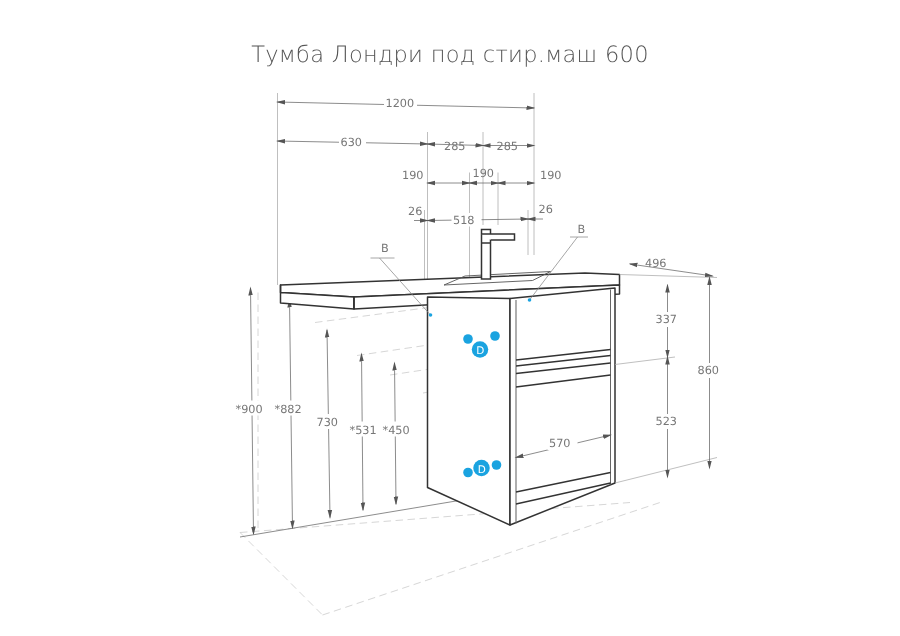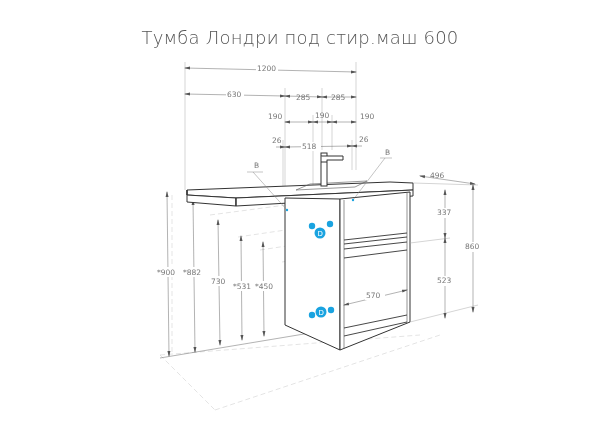--- a/index.html
+++ b/index.html
@@ -1,17 +1,17 @@
 <!DOCTYPE html>
 <html><head>
 <meta charset="utf-8">
 <style>
   html, body { margin:0; padding:0; background:#ffffff; }
   body { width:600px; height:424px; position:relative; overflow:hidden; font-family:"DejaVu Sans", sans-serif; }
-  .title { position:absolute; left:0; top:27px; width:600px; text-align:center; font-size:18px; color:#555; letter-spacing:0.2px; font-weight:300; }
+  .title { position:absolute; left:0; top:27px; width:600px; text-align:center; font-size:15px; color:#555; letter-spacing:0.2px; font-weight:300; }
   svg { position:absolute; left:0; top:0; }
   .dim text, .lbl { font-family:"DejaVu Sans", sans-serif; font-size:7.5px; fill:#777; }
 </style>
 </head>
 <body>
 
 <div class="title">Тумба Лондри под стир.маш 600</div>
 
 <svg width="600" height="424" viewBox="0 0 600 424">
   <defs>

